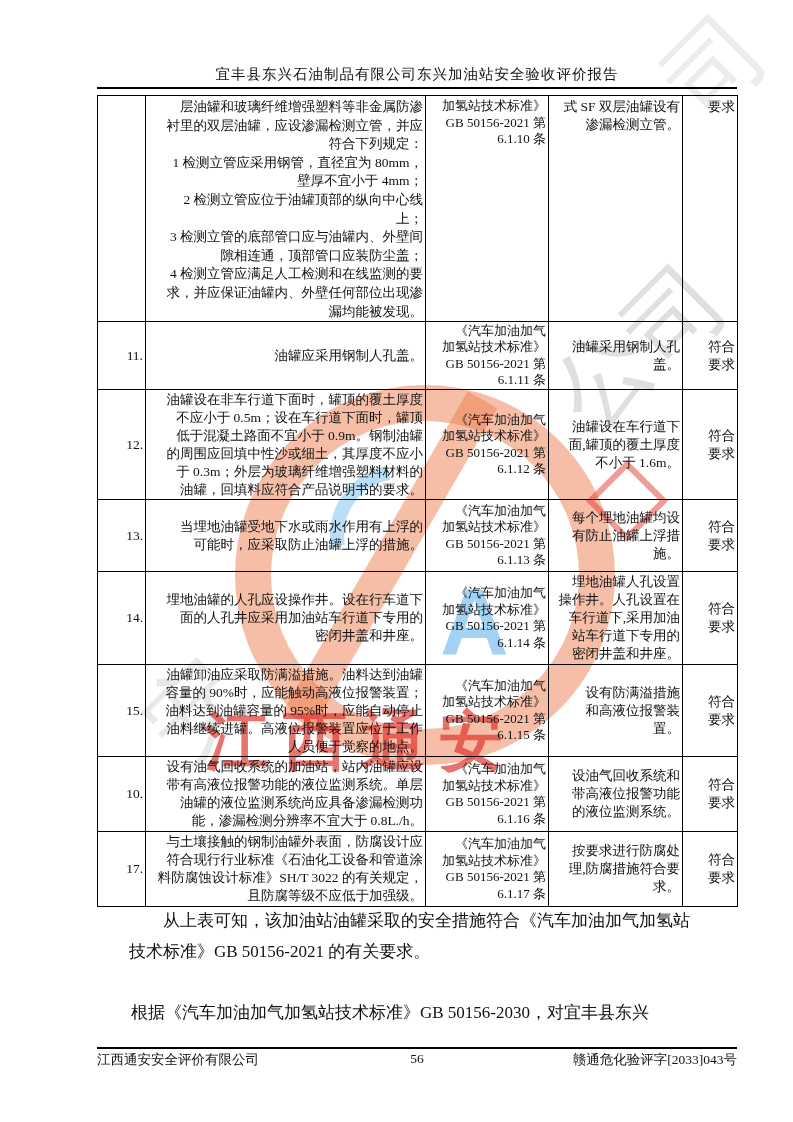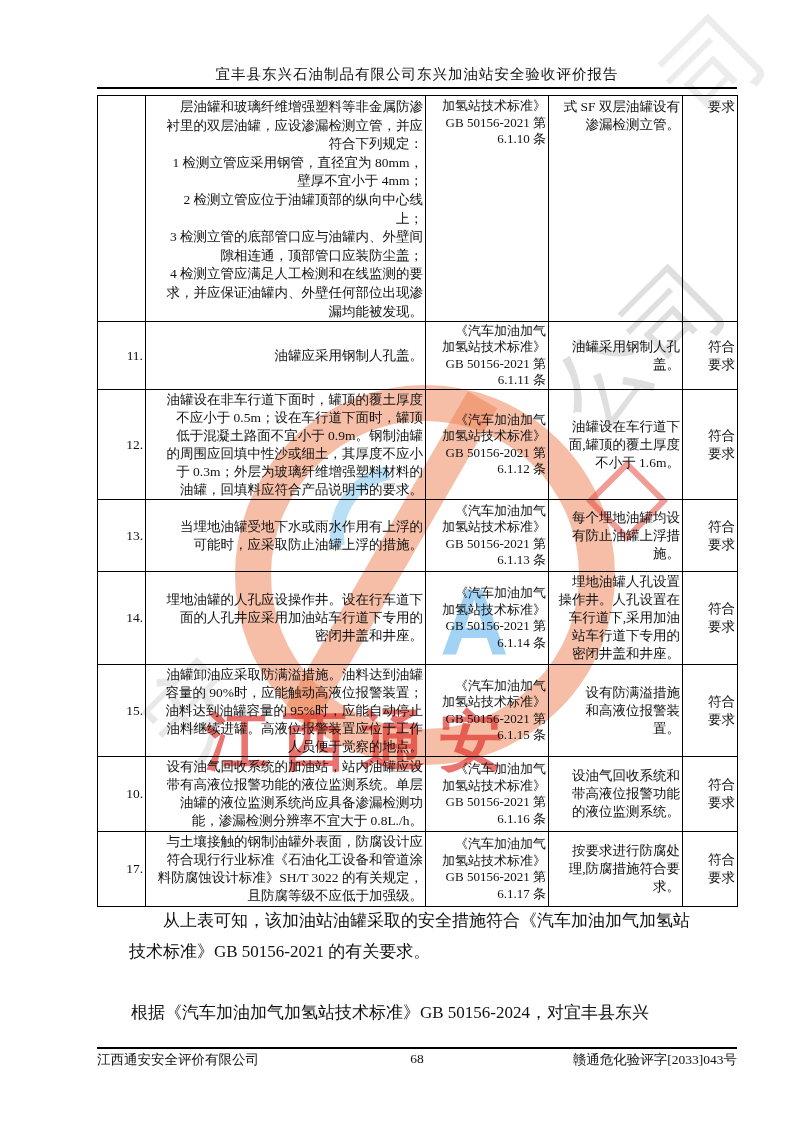--- a/index.html
+++ b/index.html
@@ -241,23 +241,23 @@
 理,防腐措施符合要
 求。</td>
           <td class="c-con pre">符合
 要求</td>
         </tr>
       </tbody>
     </table>
 
     <div class="body-p p1 pre ind">从上表可知，该加油站油罐采取的安全措施符合《汽车加油加气加氢站
 技术标准》GB 50156-2021 的有关要求。</div>
-    <div class="body-p p2 ind">根据《汽车加油加气加氢站技术标准》GB 50156-2024，对宜丰县东兴</div>
+    <div class="body-p p2 ind">根据《汽车加油加气加氢站技术标准》GB 50156-2030，对宜丰县东兴</div>
 
     <div class="footer-rule"></div>
     <div class="footer">
-      <span class="f-center">68</span>
+      <span class="f-center">56</span>
       <span class="f-left">江西通安安全评价有限公司</span>
       <span class="f-right">赣通危化验评字[2033]043号</span>
     </div>
 
   </div>
 </div>
 
 </body></html>

